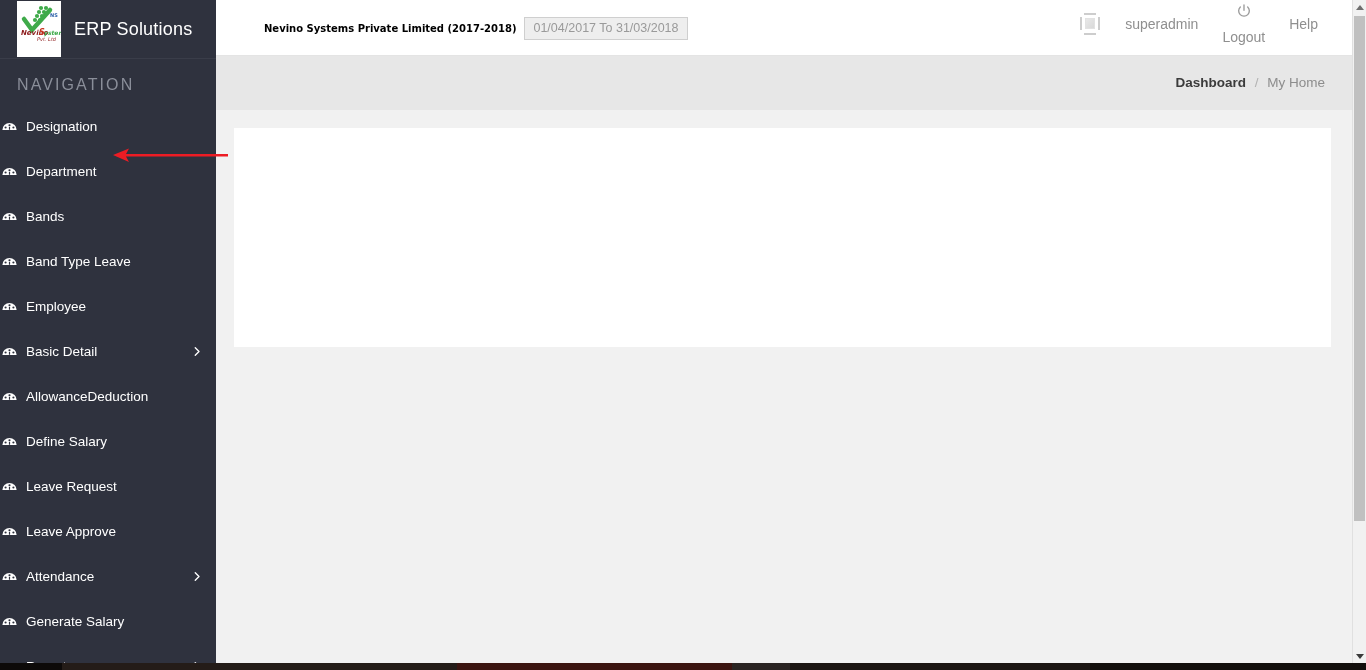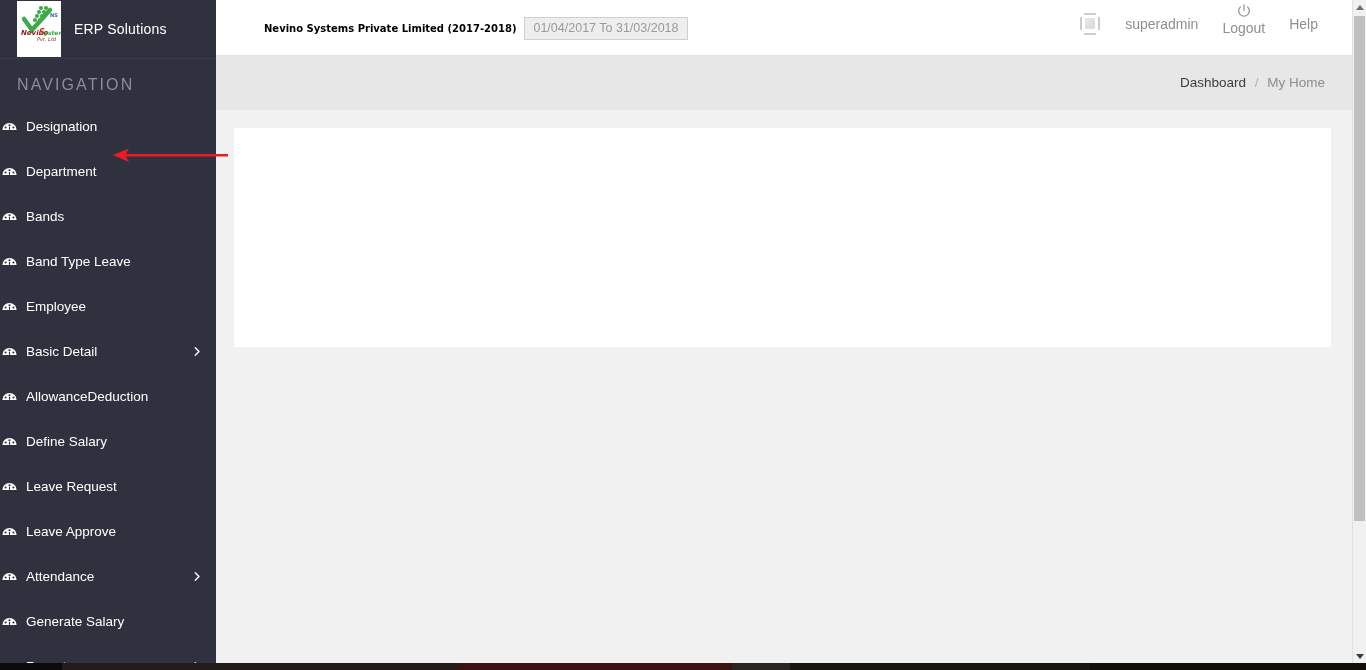--- a/index.html
+++ b/index.html
@@ -41,21 +41,21 @@
   .brand-logo {
     width: 44px;
     height: 56px;
     background: #ffffff;
     position: relative;
     flex: 0 0 auto;
     overflow: hidden;
   }
   .brand-title {
     color: #ffffff;
-    font-size: 14px;
+    font-size: 18px;
     font-weight: 400;
     margin-left: 13px;
     letter-spacing: .2px;
     white-space: nowrap;
   }
   .nav-heading {
     color: #8a8e99;
     font-size: 16px;
     letter-spacing: 2.1px;
     padding: 17px 0 10px 17px;
@@ -177,21 +177,21 @@
     color: #8f8f8f;
     white-space: nowrap;
   }
   .power-icon {
     margin-top: 3px;
     width: 16px; height: 16px;
     color: #9a9a9a;
     display: block;
   }
   .logout-label, .help-label {
-    margin-top: 1px;
+    margin-top: 10px;
     font-size: 14px;
     color: #8f8f8f;
   }
   .help-label { margin-top: 16px; }
 
   
   .crumb-bar {
     position: absolute;
     left: 216px; top: 56px;
     width: 1136px;
@@ -201,21 +201,21 @@
   }
   .crumb {
     position: absolute;
     right: 27px;
     top: 19px;
     font-size: 13.5px;
     white-space: nowrap;
   }
   .crumb-active {
     color: #3b3b3b;
-    font-weight: normal;
+    font-weight: bold;
     cursor: pointer;
   }
   .crumb-sep { color: #b2b2b2; margin: 0 5px; }
   .crumb-current { color: #8d8d8d; }
 
   
   .content {
     position: absolute;
     left: 216px; top: 110px;
     width: 1136px;

